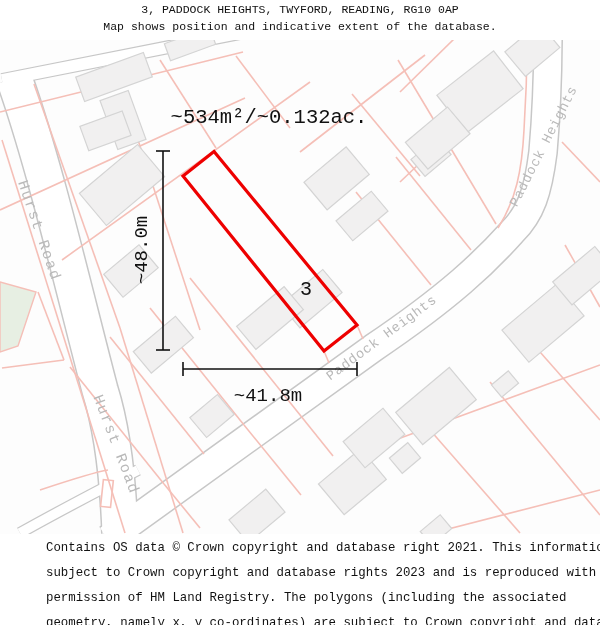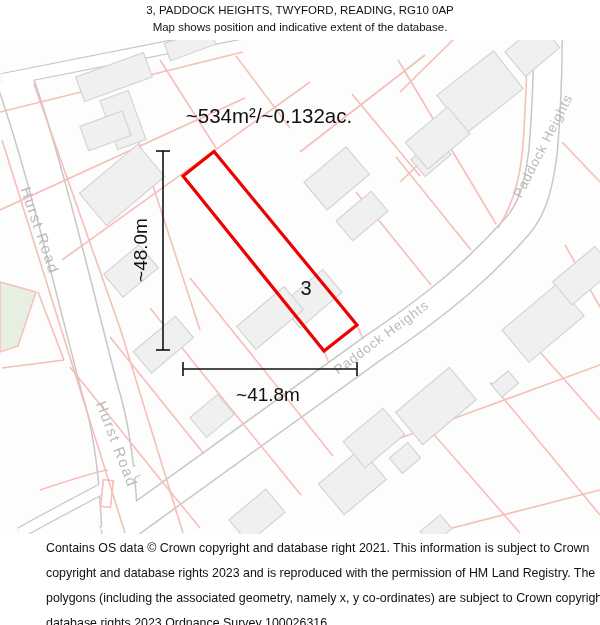--- a/index.html
+++ b/index.html
@@ -1,17 +1,17 @@
 <!DOCTYPE html>
 <html><head>
 <meta charset="utf-8">
 <style>
   html,body{margin:0;padding:0;background:#ffffff;}
   #page{position:relative;width:600px;height:625px;background:#ffffff;overflow:hidden;
-        font-family:Liberation Sans, sans-serif;color:#111;}
+        font-family:Liberation Mono, monospace;color:#111;}
   #header{position:absolute;top:2px;left:0;width:600px;text-align:center;
           font-size:11.5px;line-height:16.5px;color:#111;}
   #mapwrap{position:absolute;top:40px;left:0;width:600px;height:494px;}
   svg{display:block;}
   #footer{position:absolute;top:536px;left:0;width:592px;padding-left:5px;
           font-size:12.4px;line-height:25px;color:#111;text-align:left;margin-left:41px;}
   .maptext{fill:#111;}
   .roadname{fill:#b9b9b9;}
 </style>
 </head>

